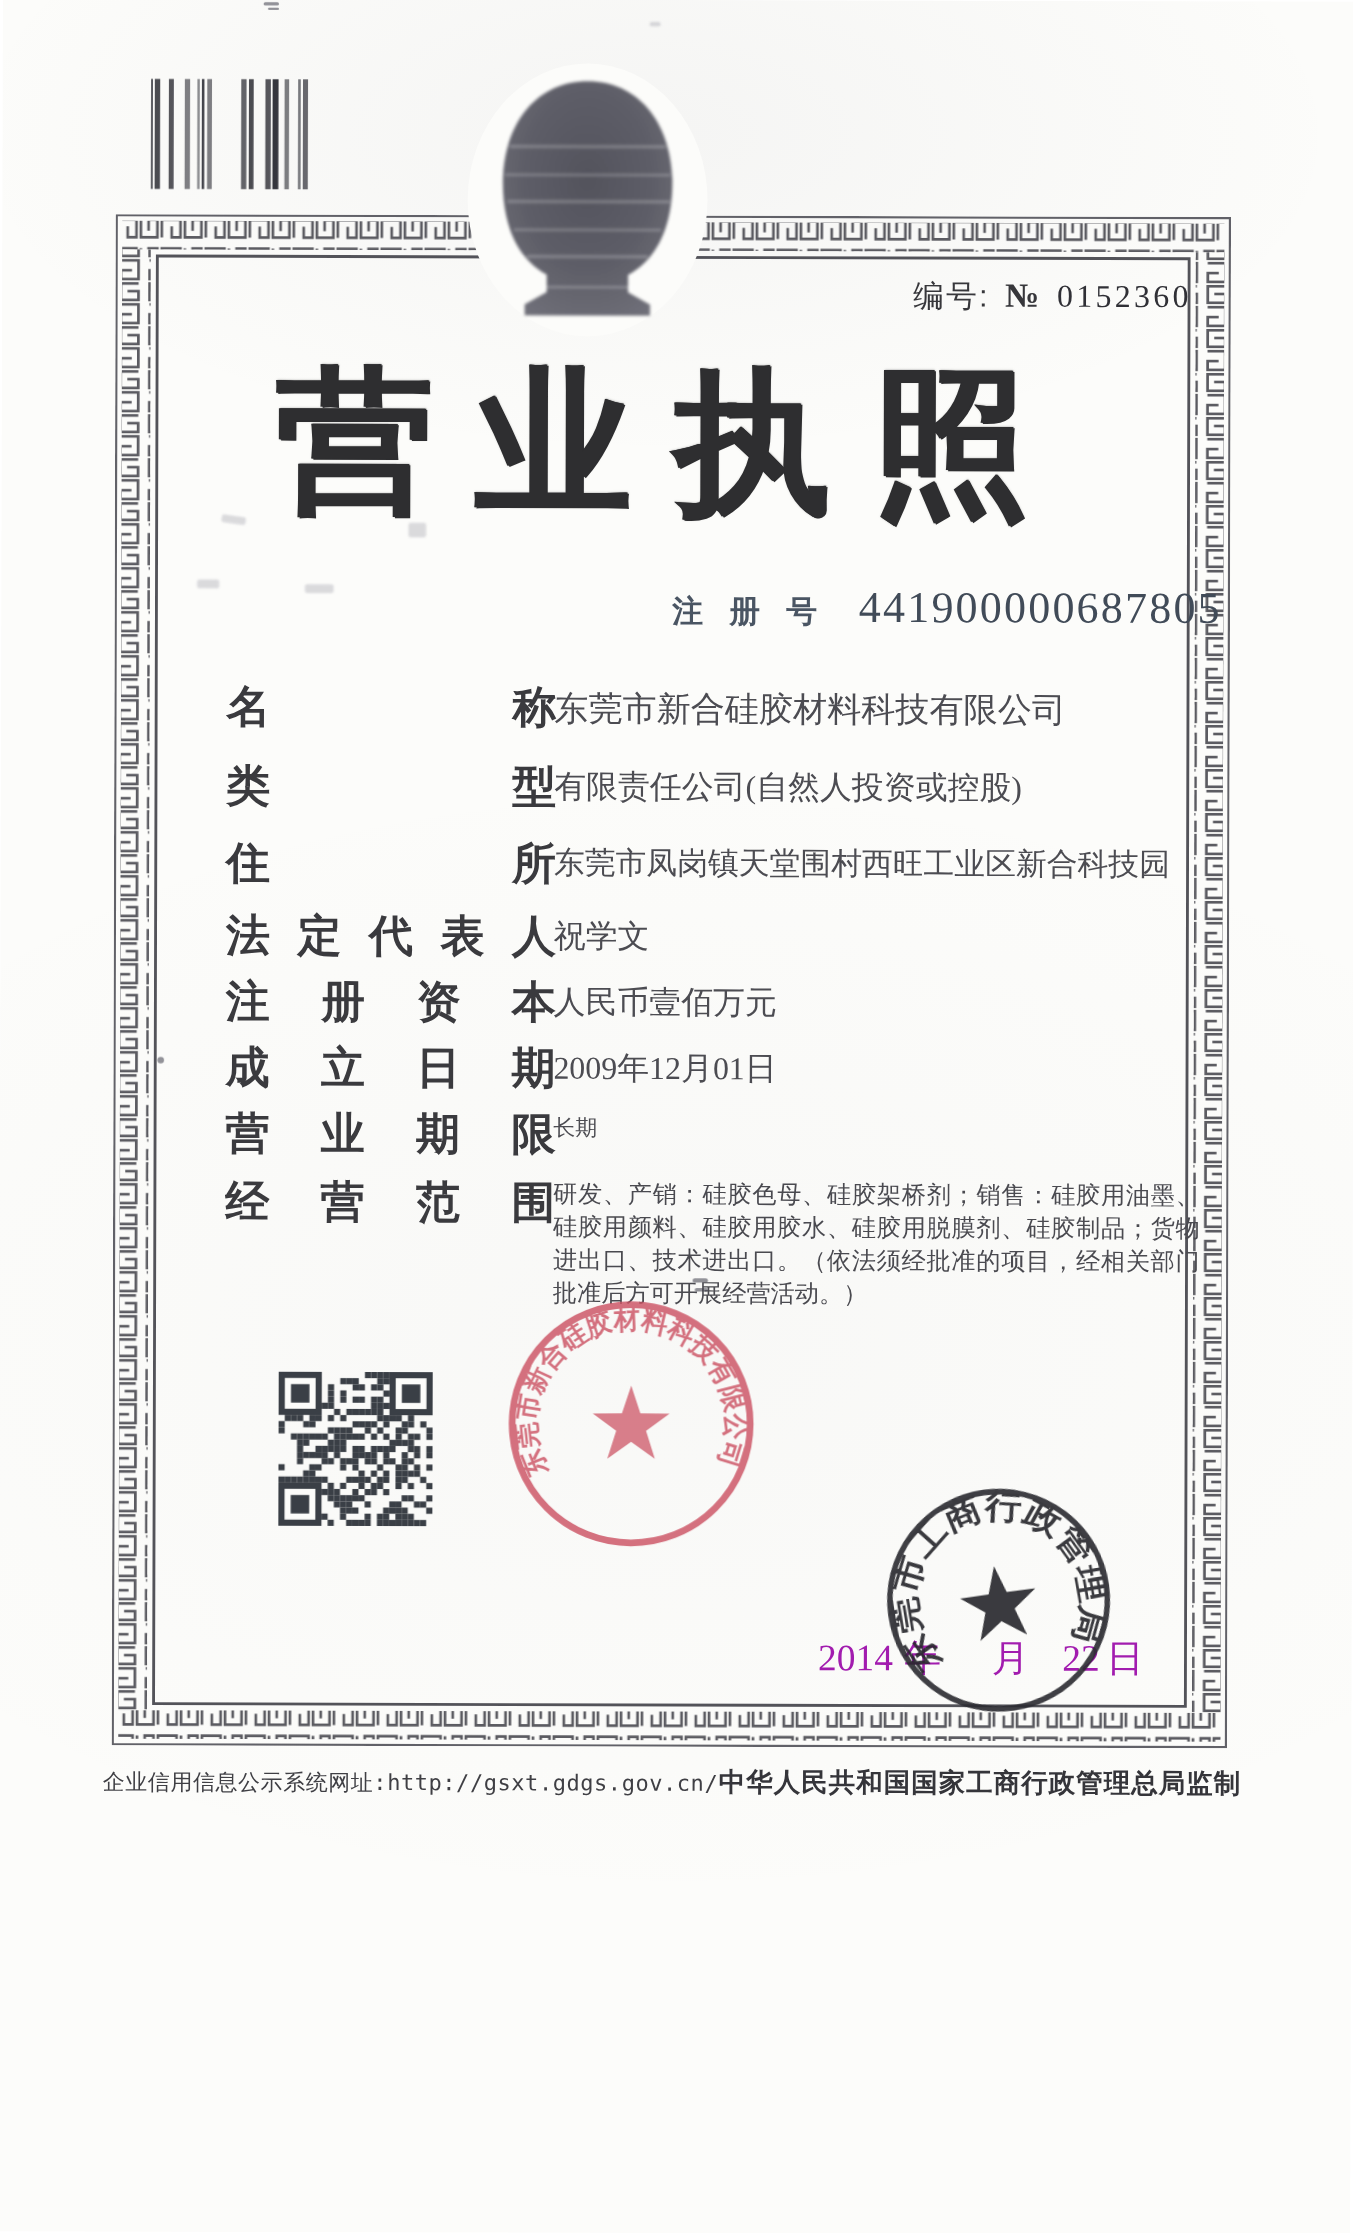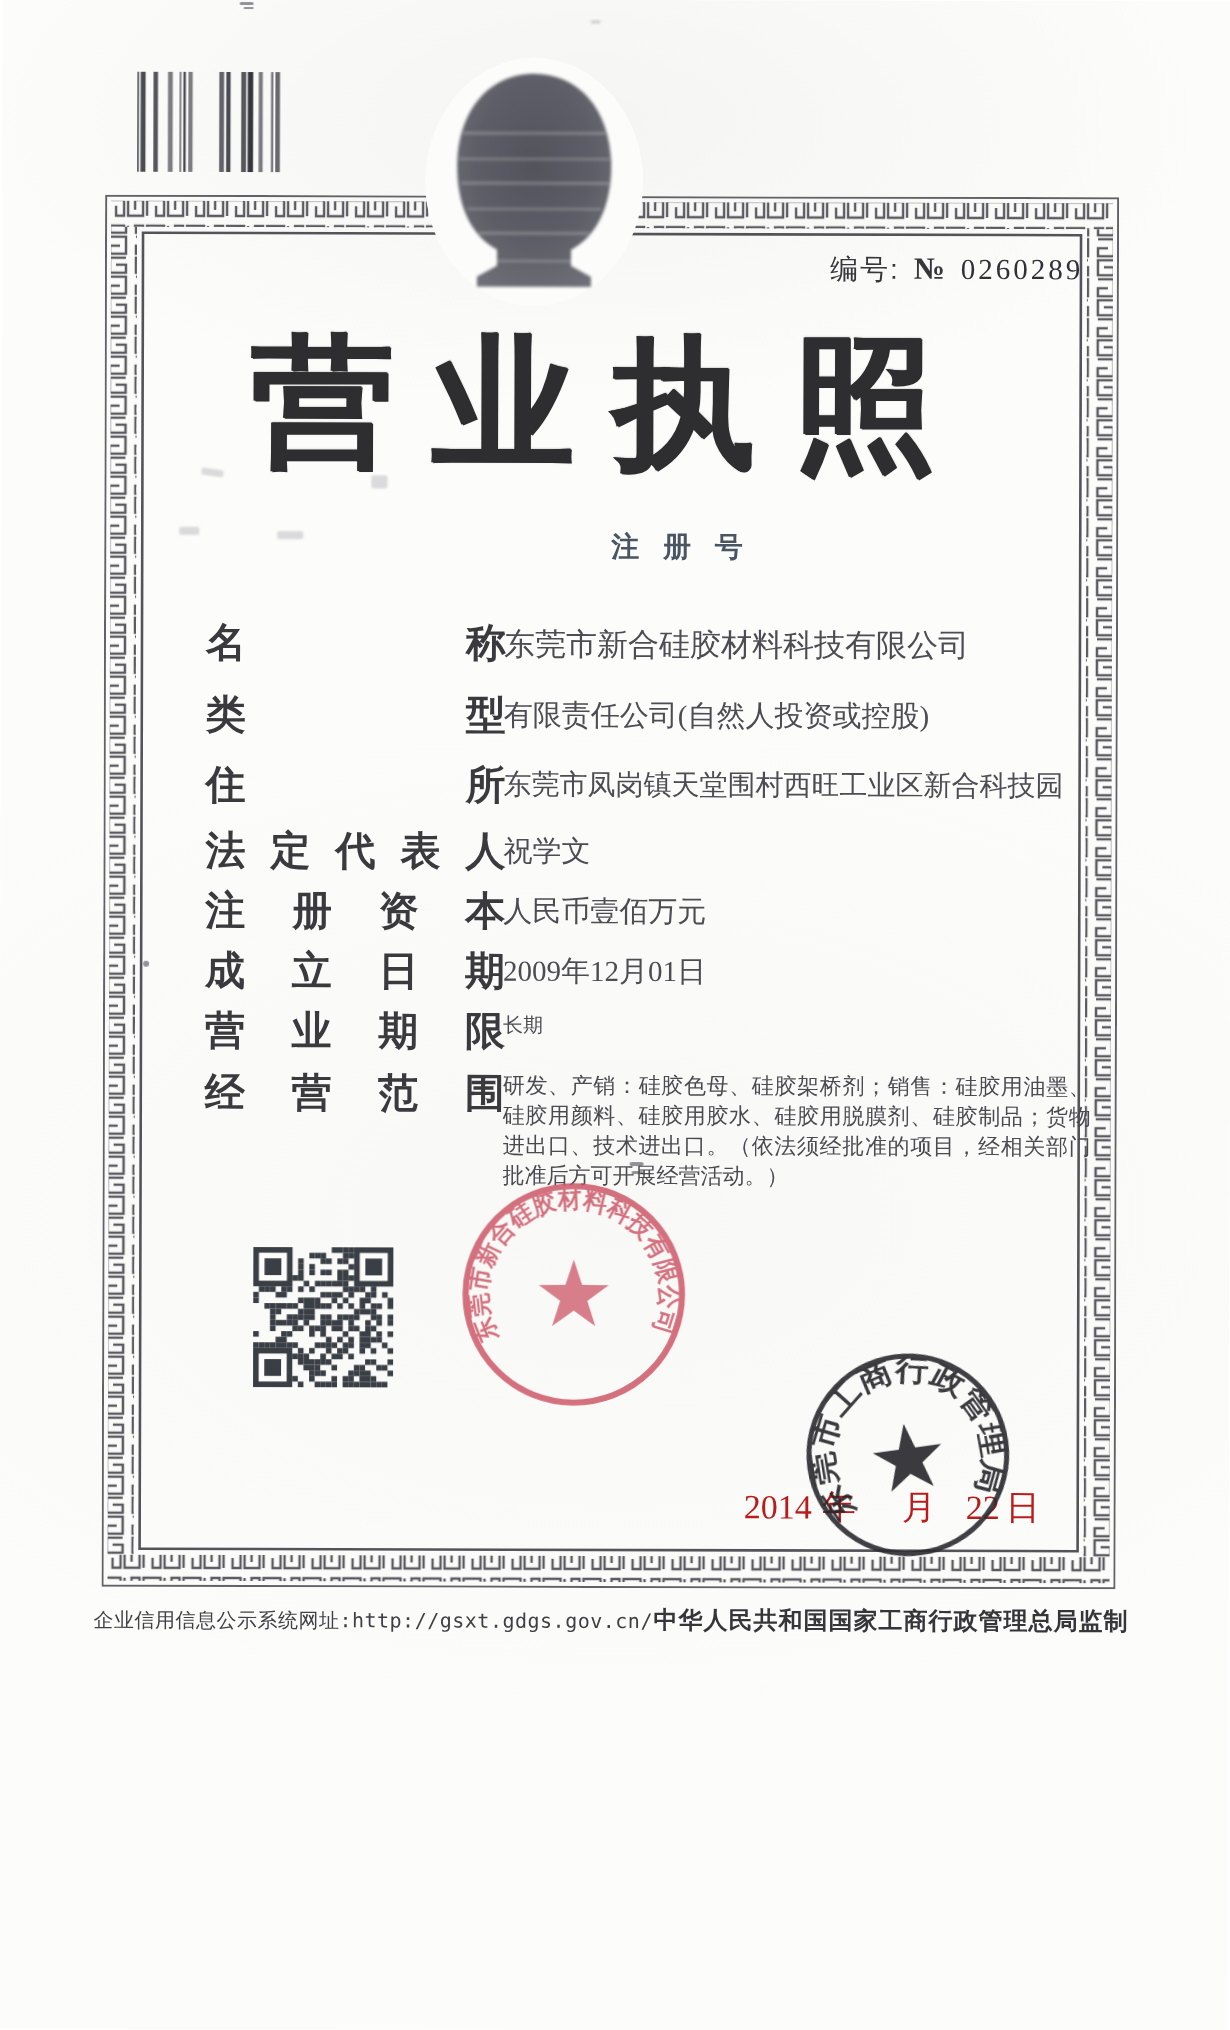--- a/index.html
+++ b/index.html
@@ -50,21 +50,21 @@
   .qr{left:254px;top:1248px;width:140px;height:140px;z-index:4;filter:blur(0.3px);}
 
   
   .red-stamp{left:452px;top:1172px;width:245px;height:245px;z-index:5;opacity:.82;filter:blur(0.4px);}
   .black-stamp{left:793px;top:1338px;width:232px;height:232px;z-index:6;opacity:.9;
                transform:rotate(-8deg);filter:blur(0.3px);}
 
   
   .registrar{left:602px;top:1420px;z-index:4;font-size:38px;font-weight:600;letter-spacing:28px;
              color:#3e3e42;white-space:nowrap;}
-  .datebar{left:745px;top:1484px;z-index:4;font-size:34px;color:#b91c1c;display:flex;
+  .datebar{left:745px;top:1484px;z-index:4;font-size:34px;color:#a21caf;display:flex;
            align-items:baseline;white-space:nowrap;font-family:"Liberation Serif", serif;}
   .datebar .y{margin-right:10px;}  .datebar .yu{margin-right:46px;font-family:"Liberation Sans",sans-serif;}
   .datebar .mu{margin-right:30px;font-family:"Liberation Sans",sans-serif;}
   .datebar .d{margin-right:6px;}   .datebar .du{font-family:"Liberation Sans",sans-serif;}
 
   
   .footer-left{left:95px;top:1608px;z-index:4;font-size:20px;color:#3f3f44;
                font-family:"DejaVu Sans Mono", monospace;letter-spacing:.5px;}
   .footer-right{left:655px;top:1604px;z-index:4;font-size:24px;font-weight:700;color:#35353a;
                 letter-spacing:1px;}
@@ -132,32 +132,33 @@
       <rect x="12" y="112" width="148" height="3"></rect>
       <rect x="18" y="138" width="134" height="2.5"></rect>
       <rect x="30" y="162" width="110" height="3"></rect>
       <rect x="40" y="190" width="90" height="2.5"></rect>
     </g>
   </svg>
 
   <div class="abs serial">
     <span>编号:</span>
     <span class="nosign">№</span>
-    <span class="num">0260289</span>
+    <span class="num">0152360</span>
   </div>
 
   <div class="abs title just-label" style="display:flex;justify-content:space-between;">
       <span>营</span>
       <span>业</span>
       <span>执</span>
       <span>照</span>
     </div>
 
   <div class="abs regno">
     <span class="rlabel">注 册 号</span>
+    <span class="rnum">441900000687805</span>
   </div>
 
   <div class="frow" style="top:616px">
     <div class="flabel just-label">
         <span>名</span>
         <span>称</span>
       </div>
     <div class="fvalue" style="font-size:31px">东莞市新合硅胶材料科技有限公司</div>
   </div>
   <div class="frow" style="top:688px">

